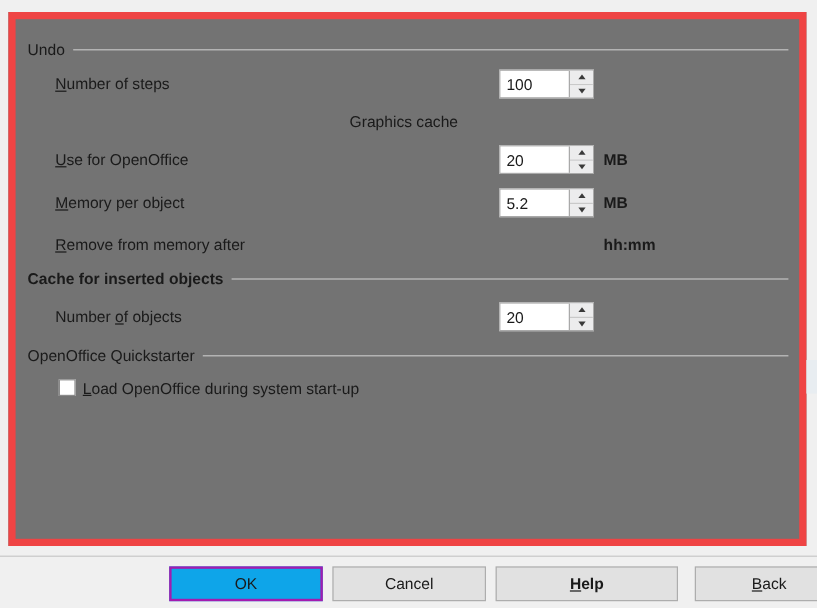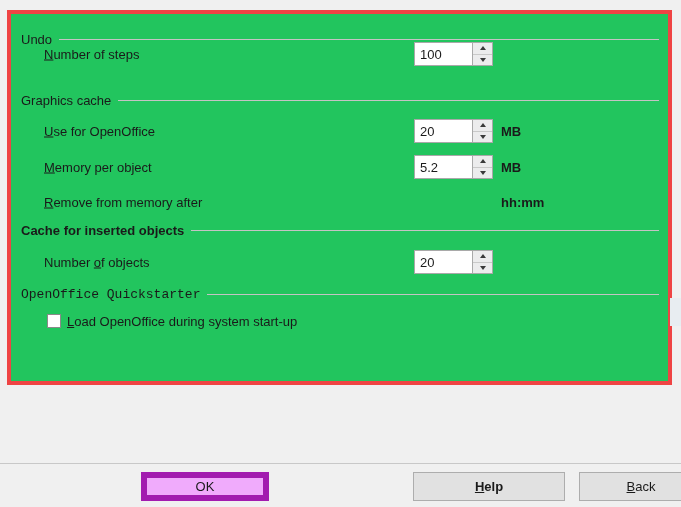--- a/index.html
+++ b/index.html
@@ -16,23 +16,23 @@
     overflow: hidden;
     position: relative;
   }
 
   
   #content-panel {
     position: absolute;
     left: 7px;
     top: 10px;
     width: 665px;
-    height: 375px;
-    background: #22c55e;
-    border: 4px solid #ef4444;
+    height: 445px;
+    background: #737373;
+    border: 6px solid #ef4444;
     box-sizing: border-box;
   }
 
   
   .group-header {
     position: absolute;
     left: 10px;
     right: 9px;
     height: 17px;
     display: flex;
@@ -197,50 +197,50 @@
     border: 1px solid #adadad;
     font-family: "Liberation Sans", sans-serif;
     font-size: 13px;
     color: #1a1a1a;
     display: flex;
     align-items: center;
     justify-content: center;
     padding: 0;
   }
   .dlg-button.default {
-    border: 6px solid #a21caf;
-    background: #f0abfc;
+    border: 2px solid #a21caf;
+    background: #0ea5e9;
   }
 </style>
 </head>
 <body>
 
 <div id="content-panel">
 
   <div class="group-header" style="top:17px;">
     <span class="gh-label">Undo</span>
     <span class="gh-rule"></span>
   </div>
 
-  <div class="field-row" style="top:28px;text-decoration:underline;">
+  <div class="field-row" style="top:42px;text-decoration:underline;">
     <span class="field-label"><span></span><span class="mn">N</span><span>umber of steps</span></span>
     <div class="spinner">
       <span class="sp-value">100</span>
       <span class="sp-buttons">
         <span class="sp-btn sp-up">
             <span class="arrow"></span>
           </span>
         <span class="sp-btn sp-down">
             <span class="arrow"></span>
           </span>
       </span>
     </div>
   </div>
 
-  <div class="group-header" style="top:78px;">
+  <div class="group-header" style="top:78px;flex-direction:column;">
     <span class="gh-label">Graphics cache</span>
     <span class="gh-rule"></span>
   </div>
 
   <div class="field-row" style="top:105px;">
     <span class="field-label"><span></span><span class="mn">U</span><span>se for OpenOffice</span></span>
     <div class="spinner">
       <span class="sp-value">20</span>
       <span class="sp-buttons">
         <span class="sp-btn sp-up">
@@ -288,38 +288,41 @@
         <span class="sp-btn sp-up">
             <span class="arrow"></span>
           </span>
         <span class="sp-btn sp-down">
             <span class="arrow"></span>
           </span>
       </span>
     </div>
   </div>
 
-  <div class="group-header" style="top:272px;font-family:Liberation Mono, monospace;">
+  <div class="group-header" style="top:272px;">
     <span class="gh-label">OpenOffice Quickstarter</span>
     <span class="gh-rule"></span>
   </div>
 
   <div class="checkbox-row" style="top:297px;">
     <span class="checkbox-box"></span>
     <span class="checkbox-label"><span></span><span class="mn">L</span><span>oad OpenOffice during system start-up</span></span>
   </div>
 
   <div id="panel-tint"></div>
 </div>
 
 <div id="bottom-separator"></div>
 
 <div id="button-bar">
   <div class="dlg-button default" style="left:141px; width:128px;">
       <span><span>OK</span><span class="mn"></span><span></span></span>
     </div>
+  <div class="dlg-button" style="left:277px; width:128px;">
+      <span><span>Cancel</span><span class="mn"></span><span></span></span>
+    </div>
   <div class="dlg-button" style="left:413px; width:152px;font-weight:bold;">
       <span><span></span><span class="mn">H</span><span>elp</span></span>
     </div>
   <div class="dlg-button" style="left:579px; width:124px;">
       <span><span></span><span class="mn">B</span><span>ack</span></span>
     </div>
 </div>
 
 </body></html>

